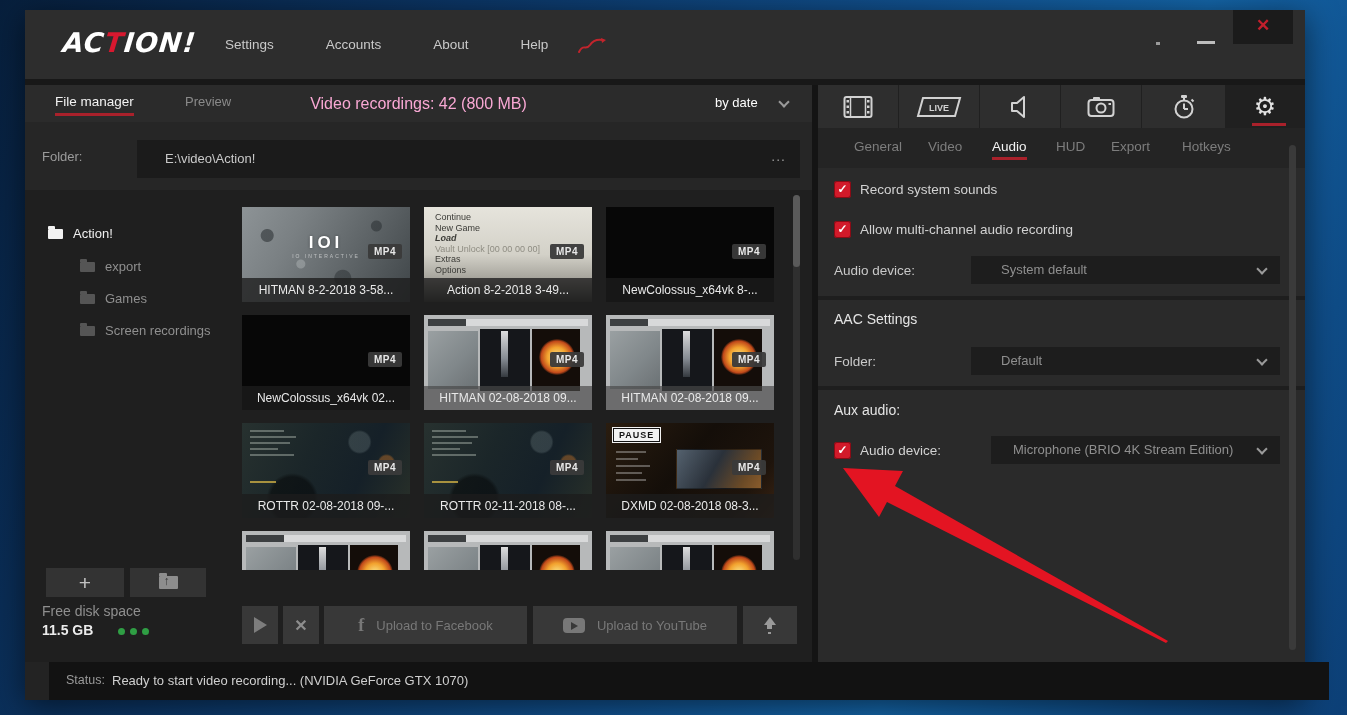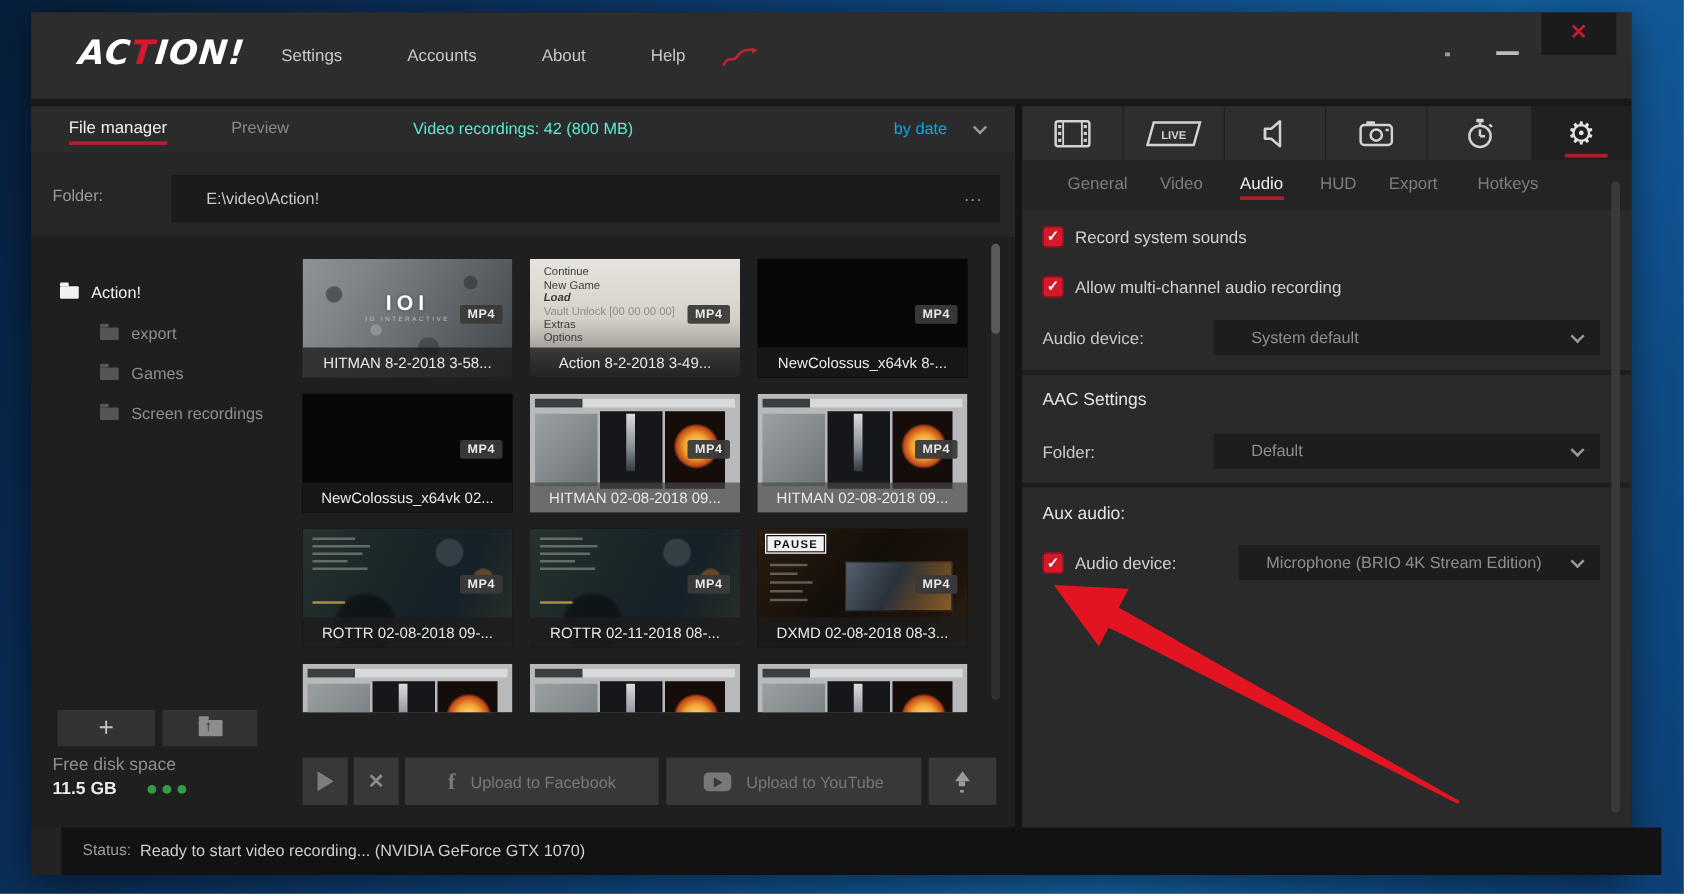--- a/index.html
+++ b/index.html
@@ -24,22 +24,22 @@
                color:#c21f2c; font-size:17px; font-weight:bold; text-align:center; line-height:32px; }
 
   .gapstrip { position:absolute; left:0; top:69px; width:1280px; height:6px; background:#181818; }
 
   
   .lpanel { position:absolute; left:0; top:75px; width:787px; height:577px; background:#1f1f1f; }
   .lp-header { position:absolute; left:0; top:0; width:787px; height:37px; background:#2b2b2b; }
   .tab-fm { position:absolute; left:30px; top:9px; color:#f2f2f2; font-size:13.5px; }
   .tab-fm::after { content:""; position:absolute; left:0; right:0; bottom:-7px; height:3px; background:#a9212b; }
   .tab-pv { position:absolute; left:160px; top:9px; color:#8a8a8a; font-size:13px; }
-  .lp-summary { position:absolute; left:0; top:10px; width:787px; text-align:center; color:#5eead4; font-size:13px; }
-  .sortby { position:absolute; left:690px; top:10px; color:#0ea5e9; font-size:13px; }
+  .lp-summary { position:absolute; left:0; top:10px; width:787px; text-align:center; color:#f9a8d4; font-size:16px; }
+  .sortby { position:absolute; left:690px; top:10px; color:#ffffff; font-size:13px; }
   .chev { display:inline-block; border:solid #9a9a9a; border-width:0 2px 2px 0; padding:3px; transform:rotate(45deg); }
   .sort-chev { position:absolute; left:755px; top:13px; }
 
   .folder-row { position:absolute; left:0; top:37px; width:787px; height:68px; background:#262626; }
   .folder-label { position:absolute; left:17px; top:27px; color:#9b9b9b; font-size:13px; }
   .folder-input { position:absolute; left:112px; top:18px; width:663px; height:38px; background:#1b1b1b;
                   color:#c9c9c9; font-size:13px; line-height:38px; padding-left:28px; }
   .folder-browse { position:absolute; right:14px; top:0; height:38px; line-height:32px; color:#9b9b9b; font-size:14px; letter-spacing:1px; }
 
   .lp-body { position:absolute; left:0; top:105px; width:787px; height:472px; background:#1f1f1f; }

